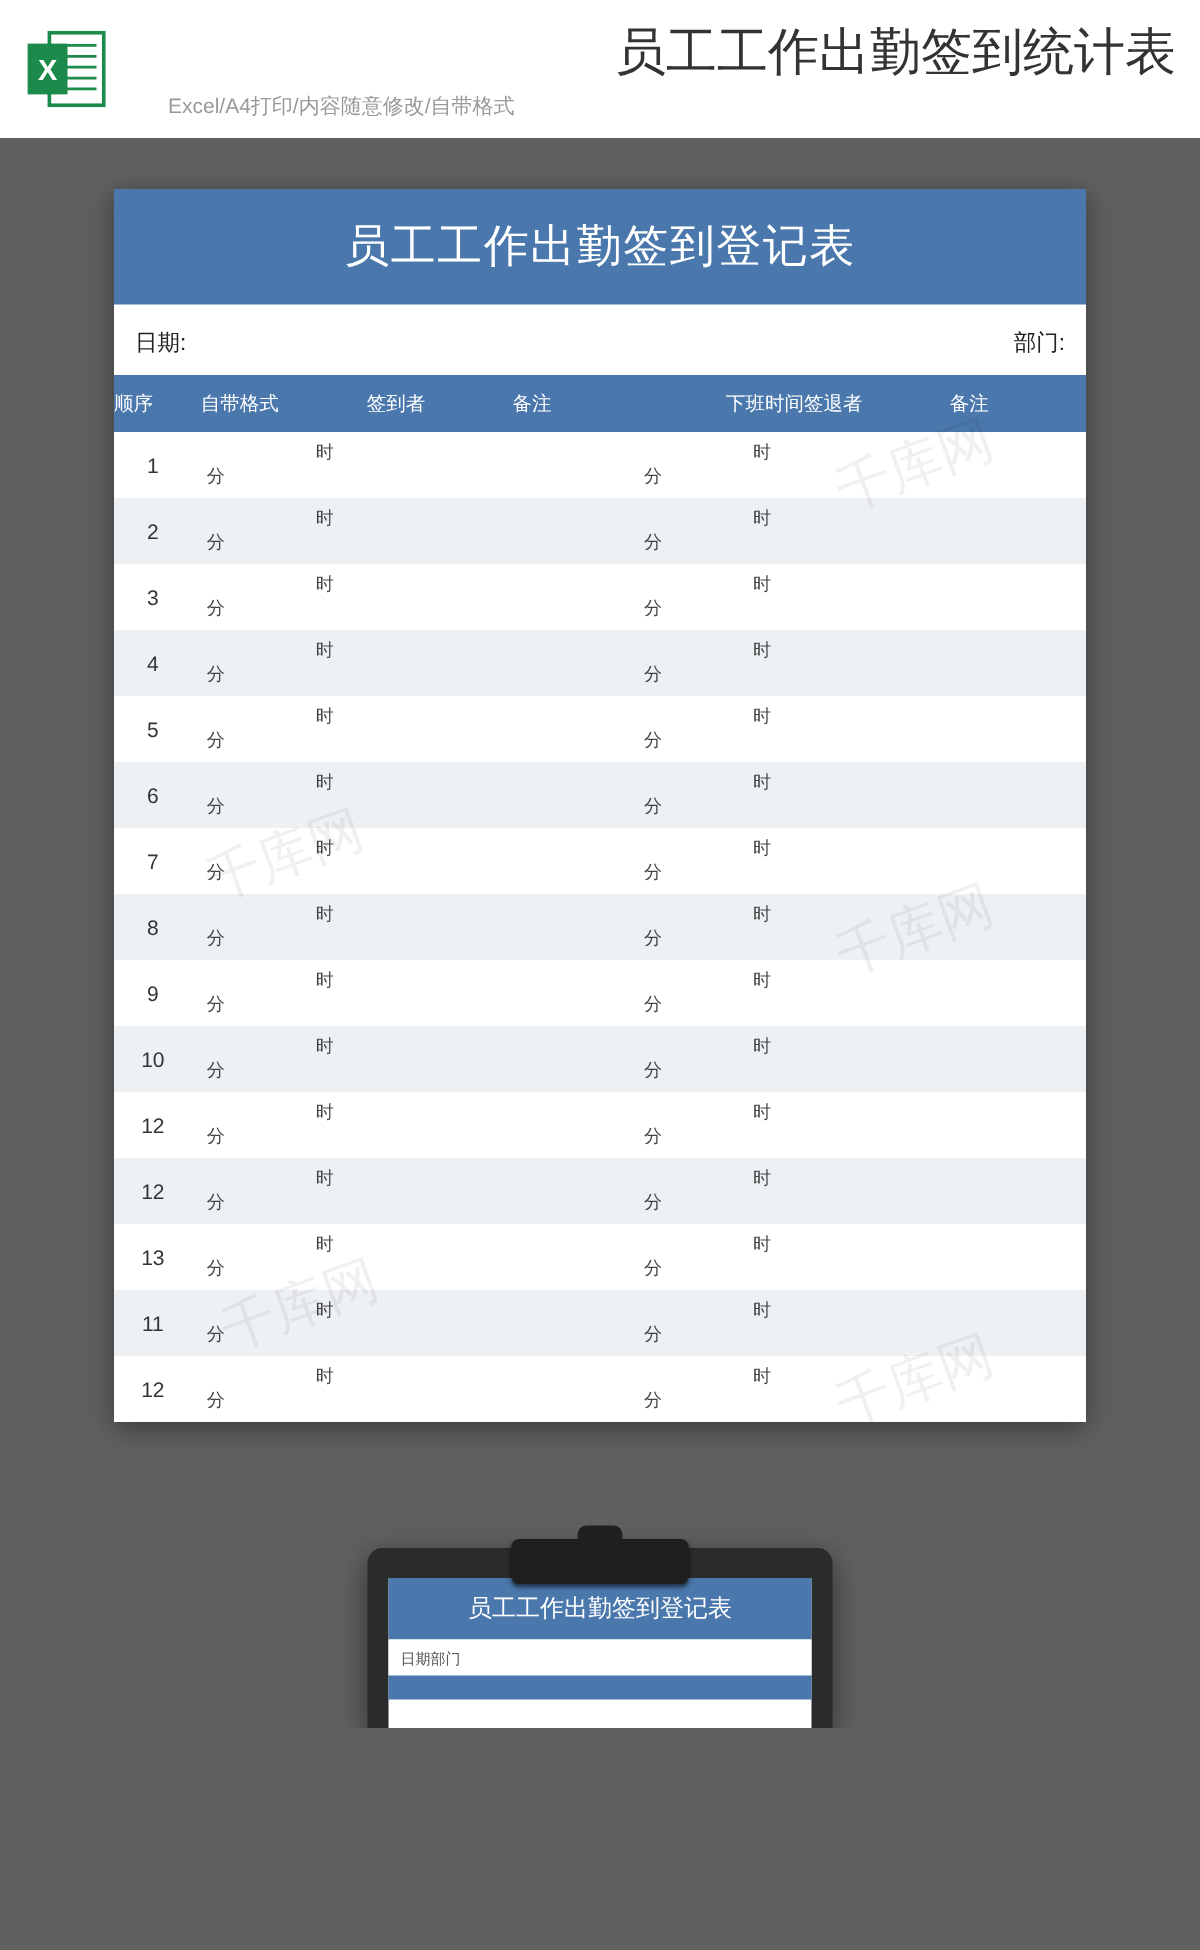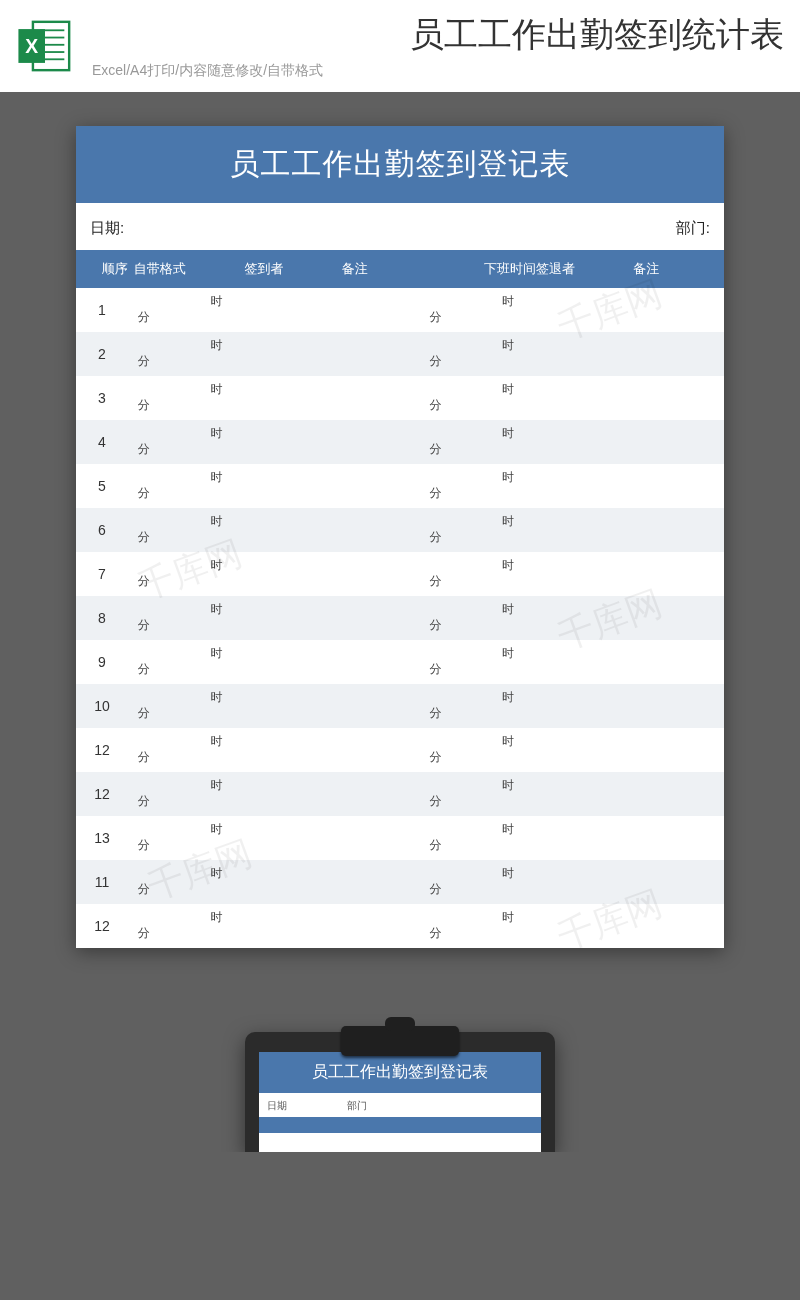--- a/index.html
+++ b/index.html
@@ -29,20 +29,21 @@
     font-weight: 400;
     color: #333;
     white-space: nowrap;
     overflow: hidden;
     text-align: right;
   }
   .header-sub {
     font-size: 14px;
     color: #999;
     margin-top: 4px;
+    margin-left: 20px;
   }
 
   
   .preview-area {
     padding: 34px 76px 0;
   }
   .sheet {
     background: #fff;
     width: 100%;
     box-shadow: 0 4px 18px rgba(0,0,0,.4);
@@ -67,21 +68,21 @@
   .meta-date { width: 46%; }
   .meta-dept { }
 
   .thead {
     background: #4a77ac;
     color: #fff;
     display: flex;
     font-size: 13px;
     padding: 10px 0;
   }
-  .c-seq  { width: 8%;  text-align: right; }
+  .c-seq  { width: 8%;  text-align: left; }
   .c-on   { width: 18%; padding-left: 6px; }
   .c-sign { width: 15%; }
   .c-note { width: 12%; }
   .c-off  { width: 18%; text-align: right; }
   .c-out  { width: 15%; }
   .c-note2{ width: 14%; }
 
   .tbody .row {
     display: flex;
     font-size: 13px;
@@ -152,21 +153,20 @@
     color: #fff;
     font-size: 16px;
     text-align: center;
     padding: 10px 0;
   }
   .thumb-meta {
     background: #fff;
     padding: 6px 8px 4px;
     font-size: 10px;
     display: flex;
-    gap: 60px;
     color: #555;
     text-align: center;
   }
   .thumb-head {
     background: #4a77ac;
     height: 16px;
   }
 
   
   .wm {

